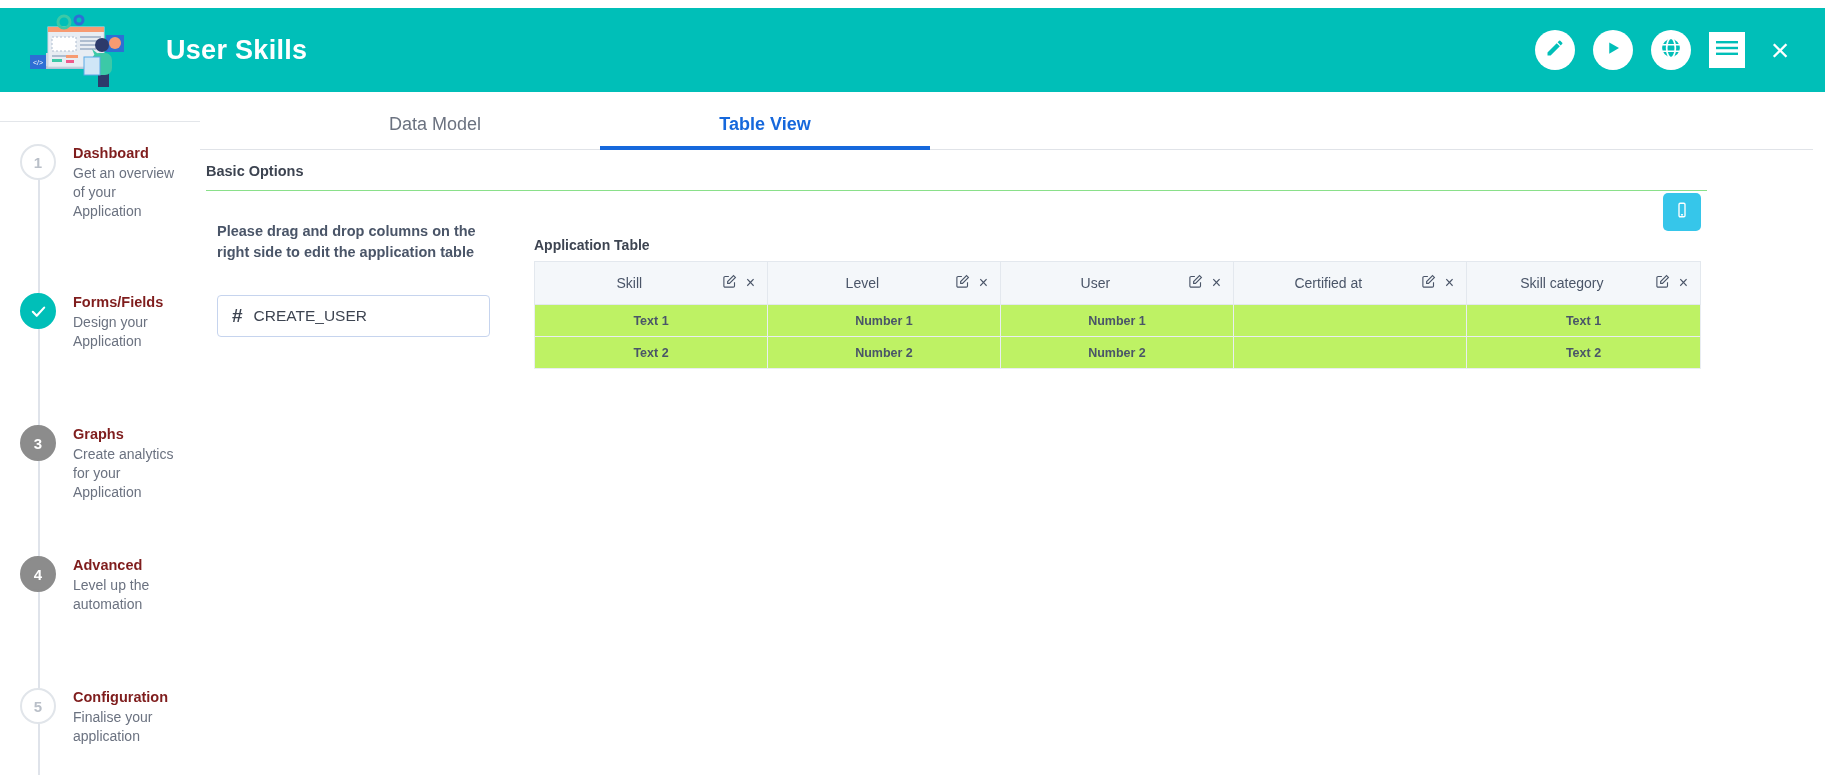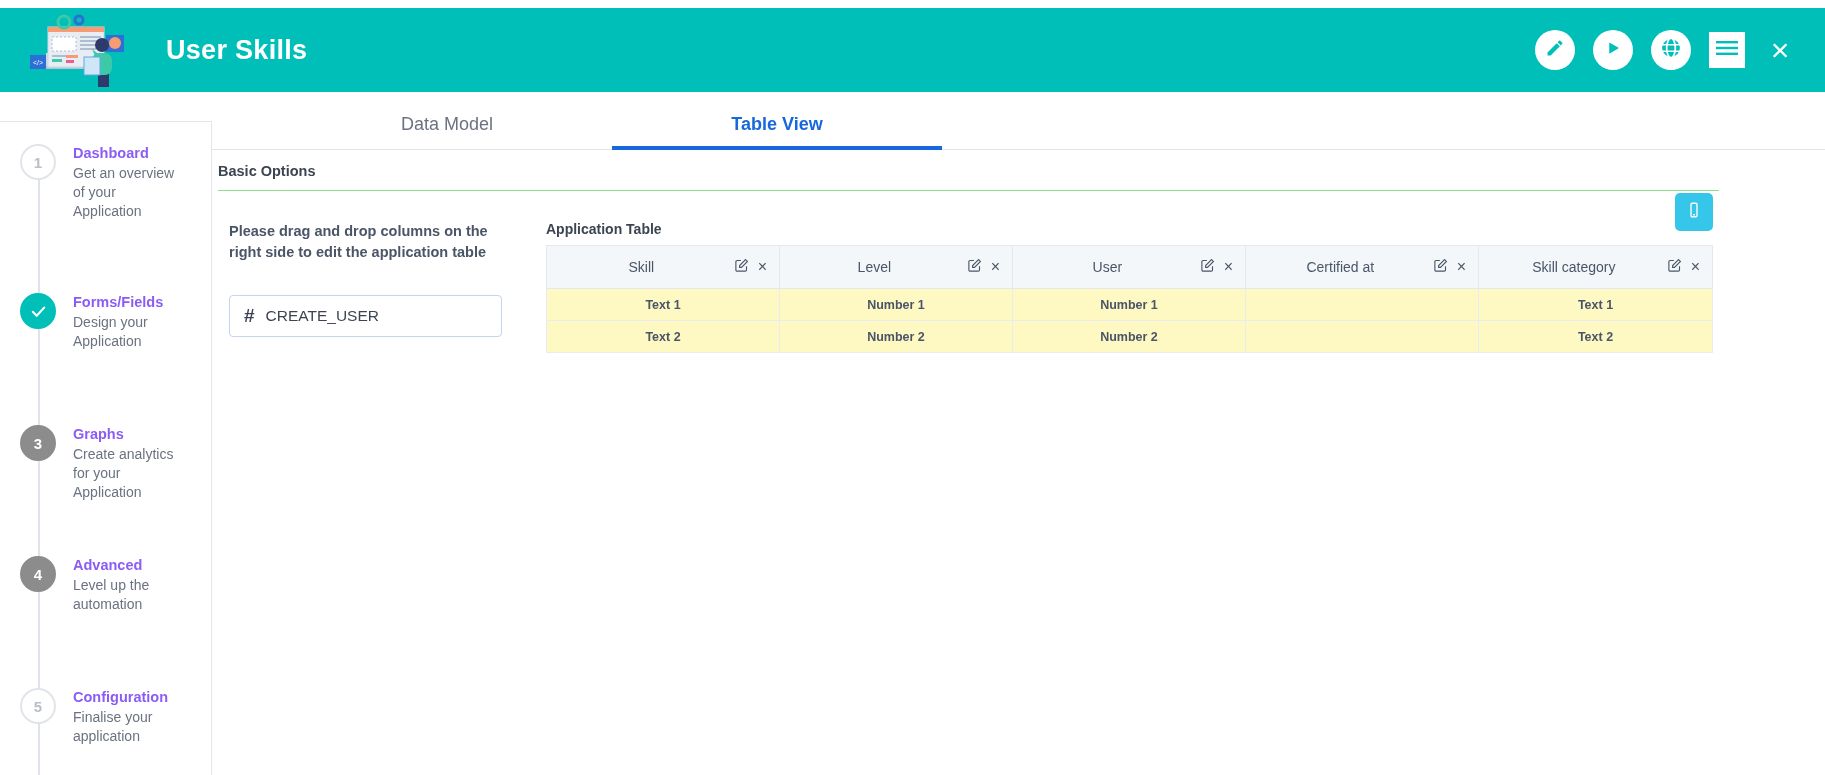--- a/index.html
+++ b/index.html
@@ -67,30 +67,30 @@
     font-weight: bold; z-index: 2; margin-top: 2px;
   }
   .bullet-pending {
     background: #ffffff; border: 2px solid #e1e5ea; color: #b9bfc8;
   }
   .bullet-done { background: #00bfb8; color: #ffffff; border: 2px solid #00bfb8; }
   .bullet-active { background: #8c8c8c; color: #ffffff; border: 2px solid #8c8c8c; }
   .step-text { margin-left: 17px; padding-top: 2px; }
   .step-title {
     font-size: 14.5px; font-weight: bold;
-    color: #8b5cf6; line-height: 19px; margin-bottom: 1px;
+    color: #7f1d1d; line-height: 19px; margin-bottom: 1px;
   }
   .step-desc {
     font-size: 14px; color: #6b7280;
     line-height: 19px; max-width: 110px;
   }
 
   
   .main {
-    position: absolute; top: 92px; left: 212px;
+    position: absolute; top: 92px; left: 200px;
     width: 1613px; height: 683px; background: #ffffff;
   }
   .tabbar {
     position: relative; height: 58px;
     display: flex; padding-left: 70px;
     border-bottom: 1px solid #e0e3e8;
   }
   .tab {
     width: 330px; text-align: center;
     font-size: 18px; padding-top: 22px;
@@ -127,31 +127,31 @@
   .chip-hash {
     font-size: 19px; color: #3d4451;
     font-weight: bold; margin-right: 11px;
   }
   .chip-label { font-size: 15.5px; color: #3d4451; }
 
   
   .table-panel { position: relative; margin-left: 44px; }
   .table-caption {
     font-size: 14px; font-weight: bold;
-    color: #3d4451; margin-bottom: 8px;
+    color: #3d4451; margin-bottom: 8px; margin-top: 16px;
   }
   .mobile-btn {
     position: absolute; right: 0; top: -28px;
     width: 38px; height: 38px; border-radius: 5px;
     background: #36c6ea; display: flex;
     align-items: center; justify-content: center;
   }
   table.app-table {
     border-collapse: collapse; table-layout: fixed;
-    width: 1166px; background: #fef9c3;
+    width: 1166px; background: #bef264;
   }
   table.app-table th {
     background: #f4f7fa; border: 1px solid #e3e8ee;
     height: 43px; font-size: 14px; font-weight: normal;
     color: #4a5568; padding: 0 12px;
   }
   .th-inner {
     display: flex; align-items: center; justify-content: center;
     gap: 10px; position: relative;
   }

